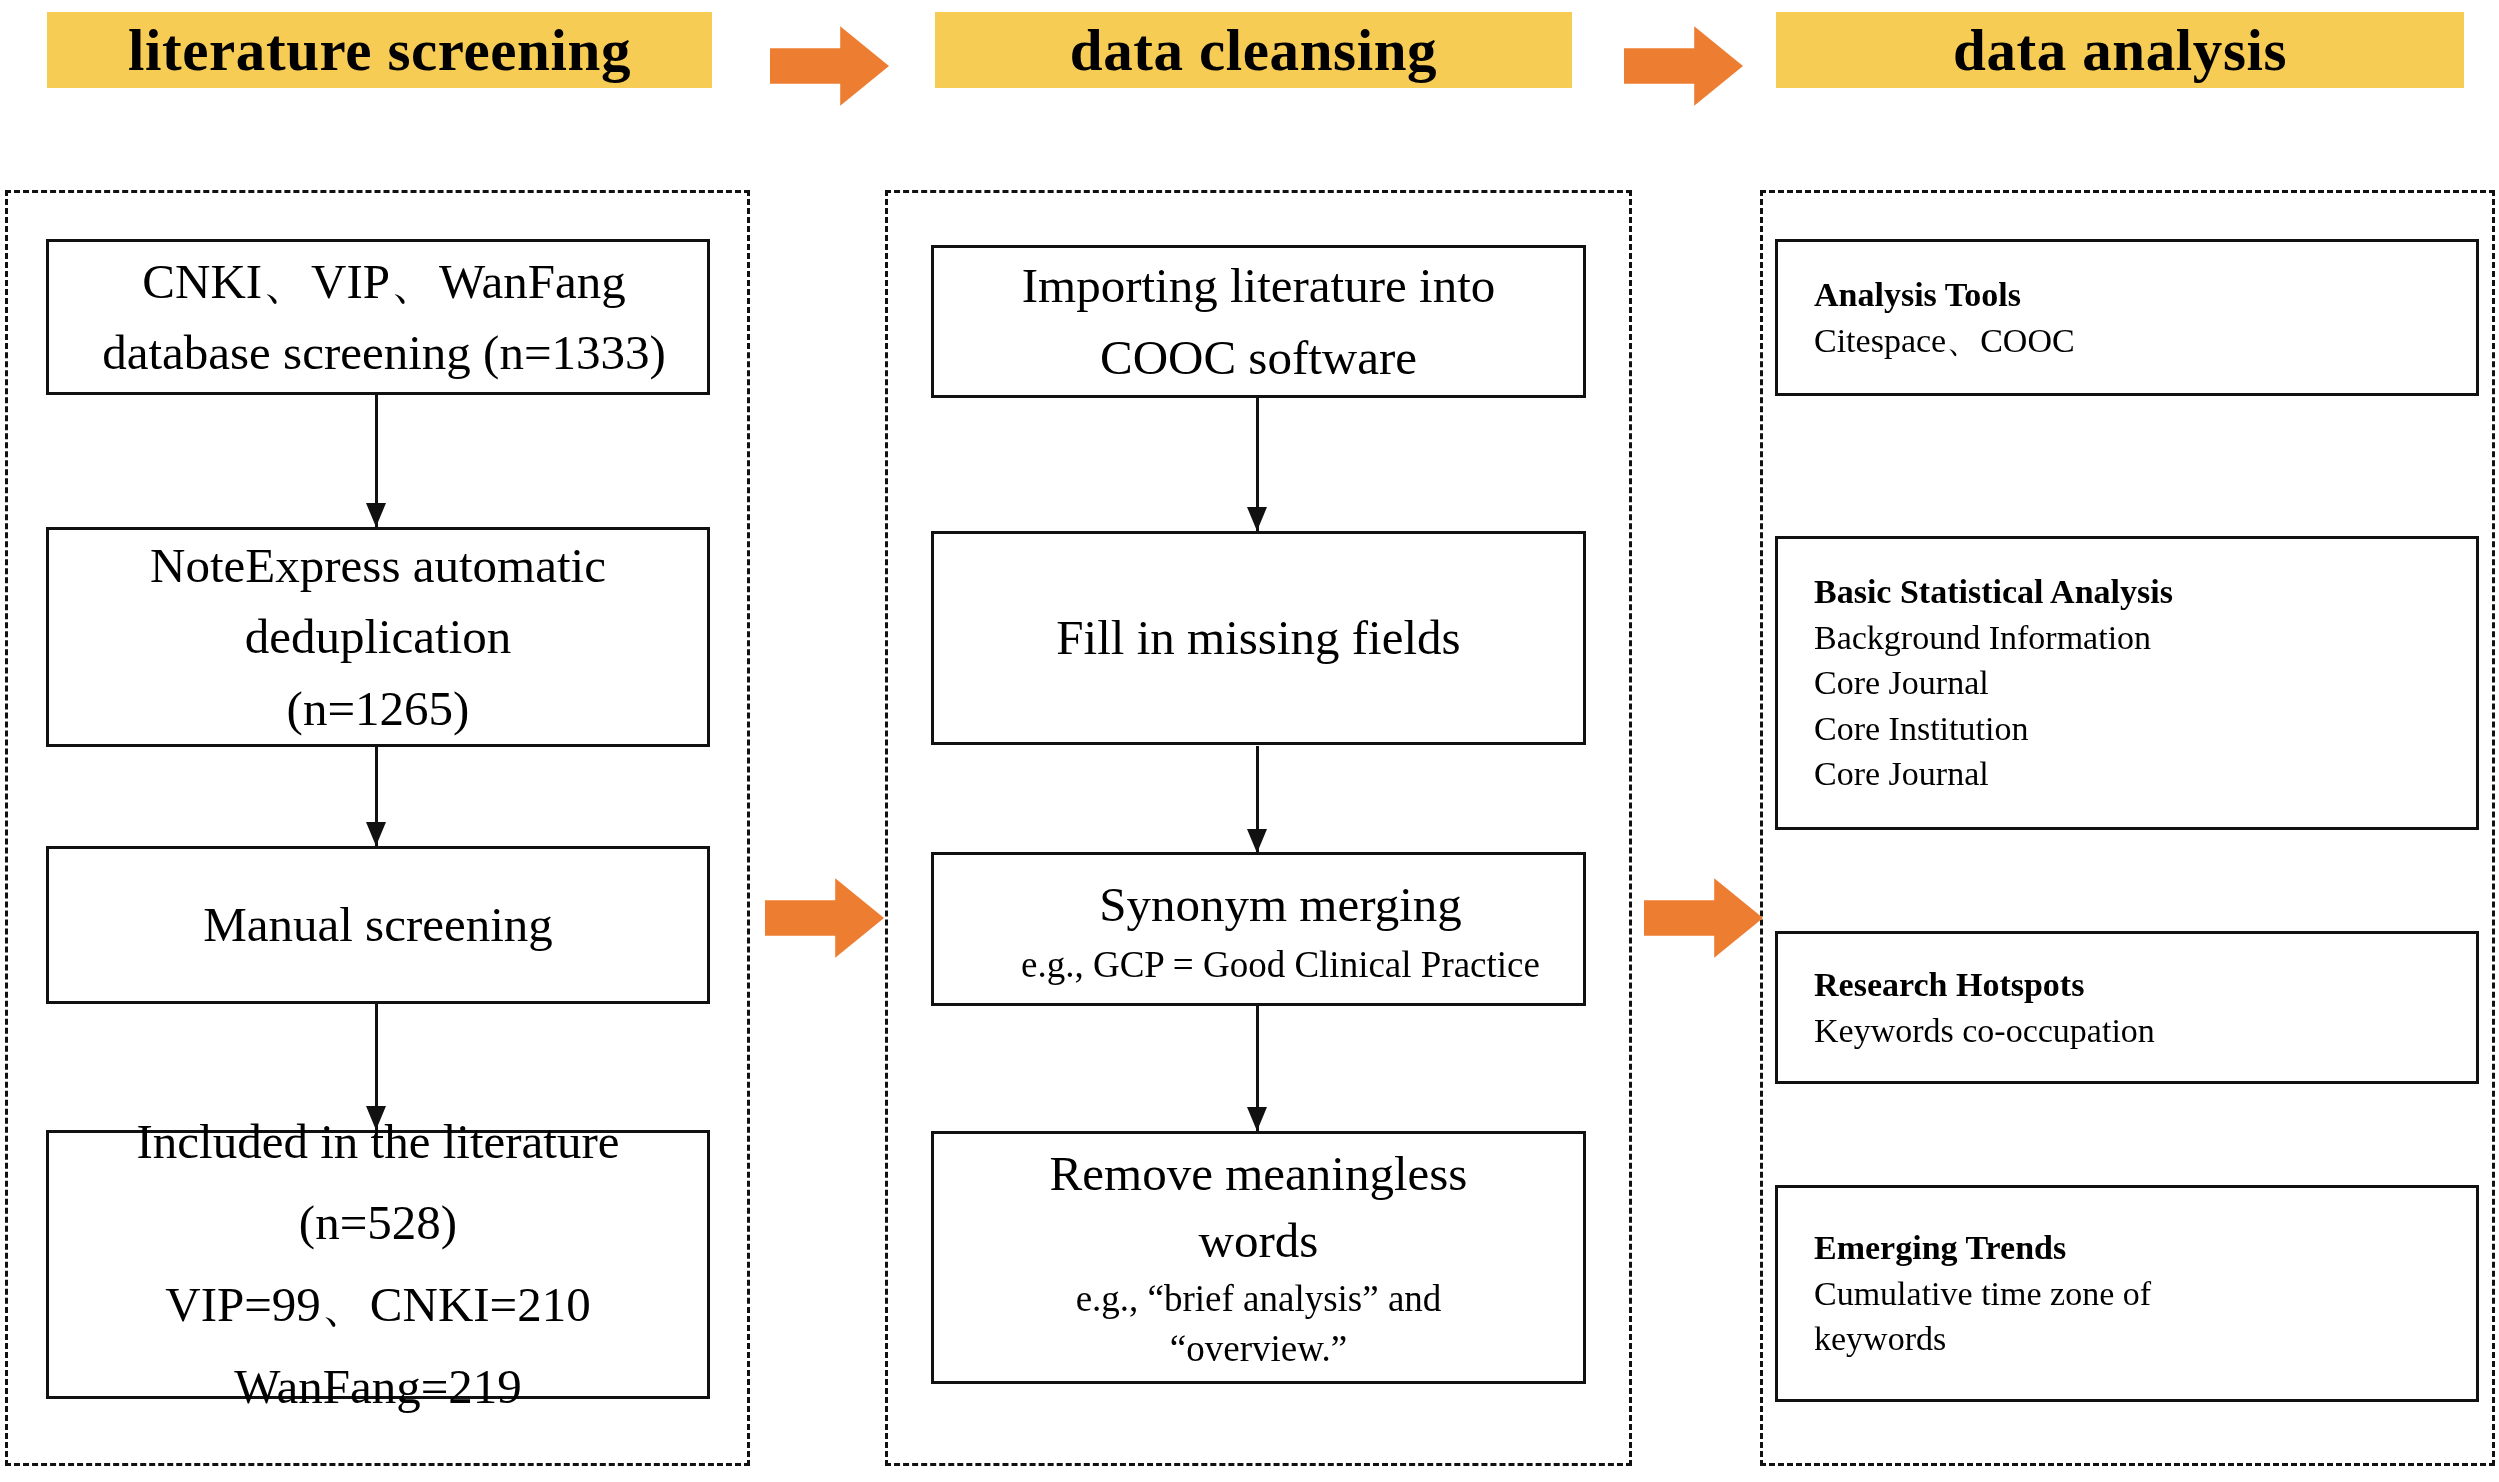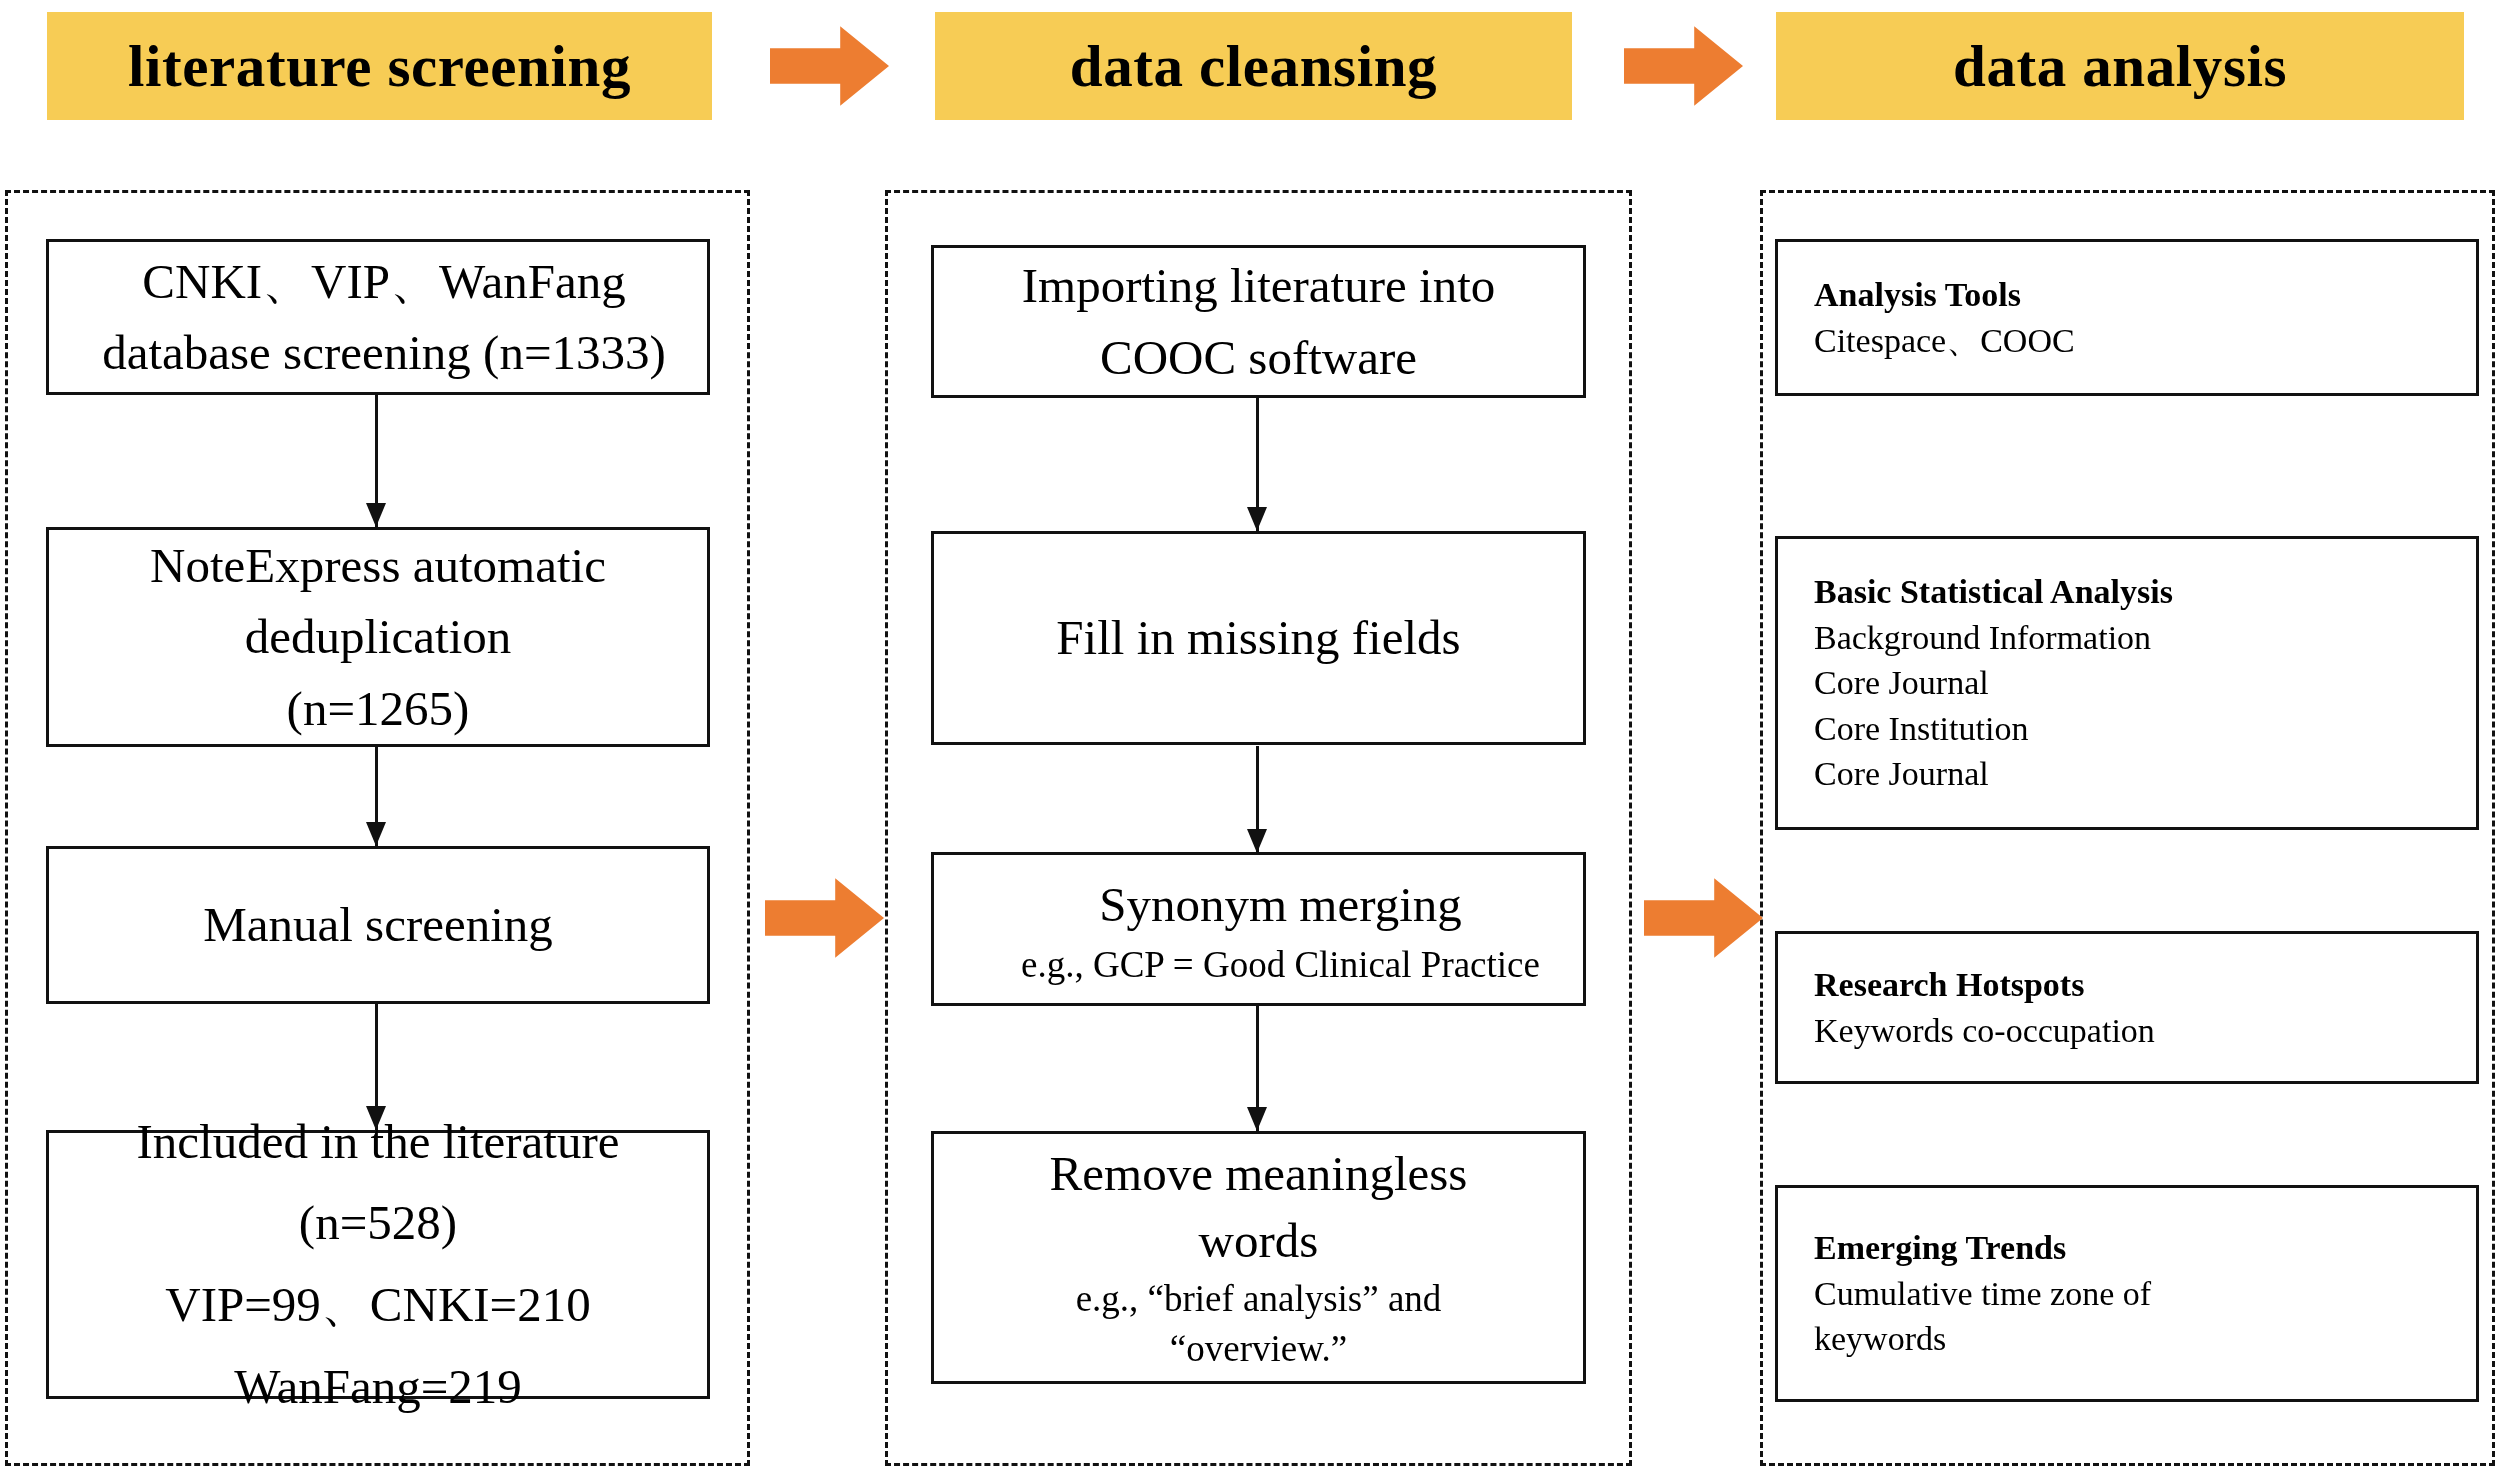--- a/index.html
+++ b/index.html
@@ -12,21 +12,21 @@
     position:relative;
     width:2500px;
     height:1483px;
     background:#ffffff;
     font-family:"Liberation Serif","DejaVu Serif",serif;
     color:#000;
   }
   
   .hdr{
     position:absolute;
-    top:12.2px;height:108px;
+    top:12.2px;height:76px;
     background:var(--yellow);
     display:flex;align-items:center;justify-content:center;
     font-weight:bold;font-size:59px;letter-spacing:0.6px;
   }
   #hdr1{left:47px;width:665px;}
   #hdr2{left:935px;width:637px;}
   #hdr3{left:1776px;width:688px;}
   
   .blockarrow{position:absolute;width:119px;height:92px;}
   .blockarrow svg{width:100%;height:100%;display:block;}

